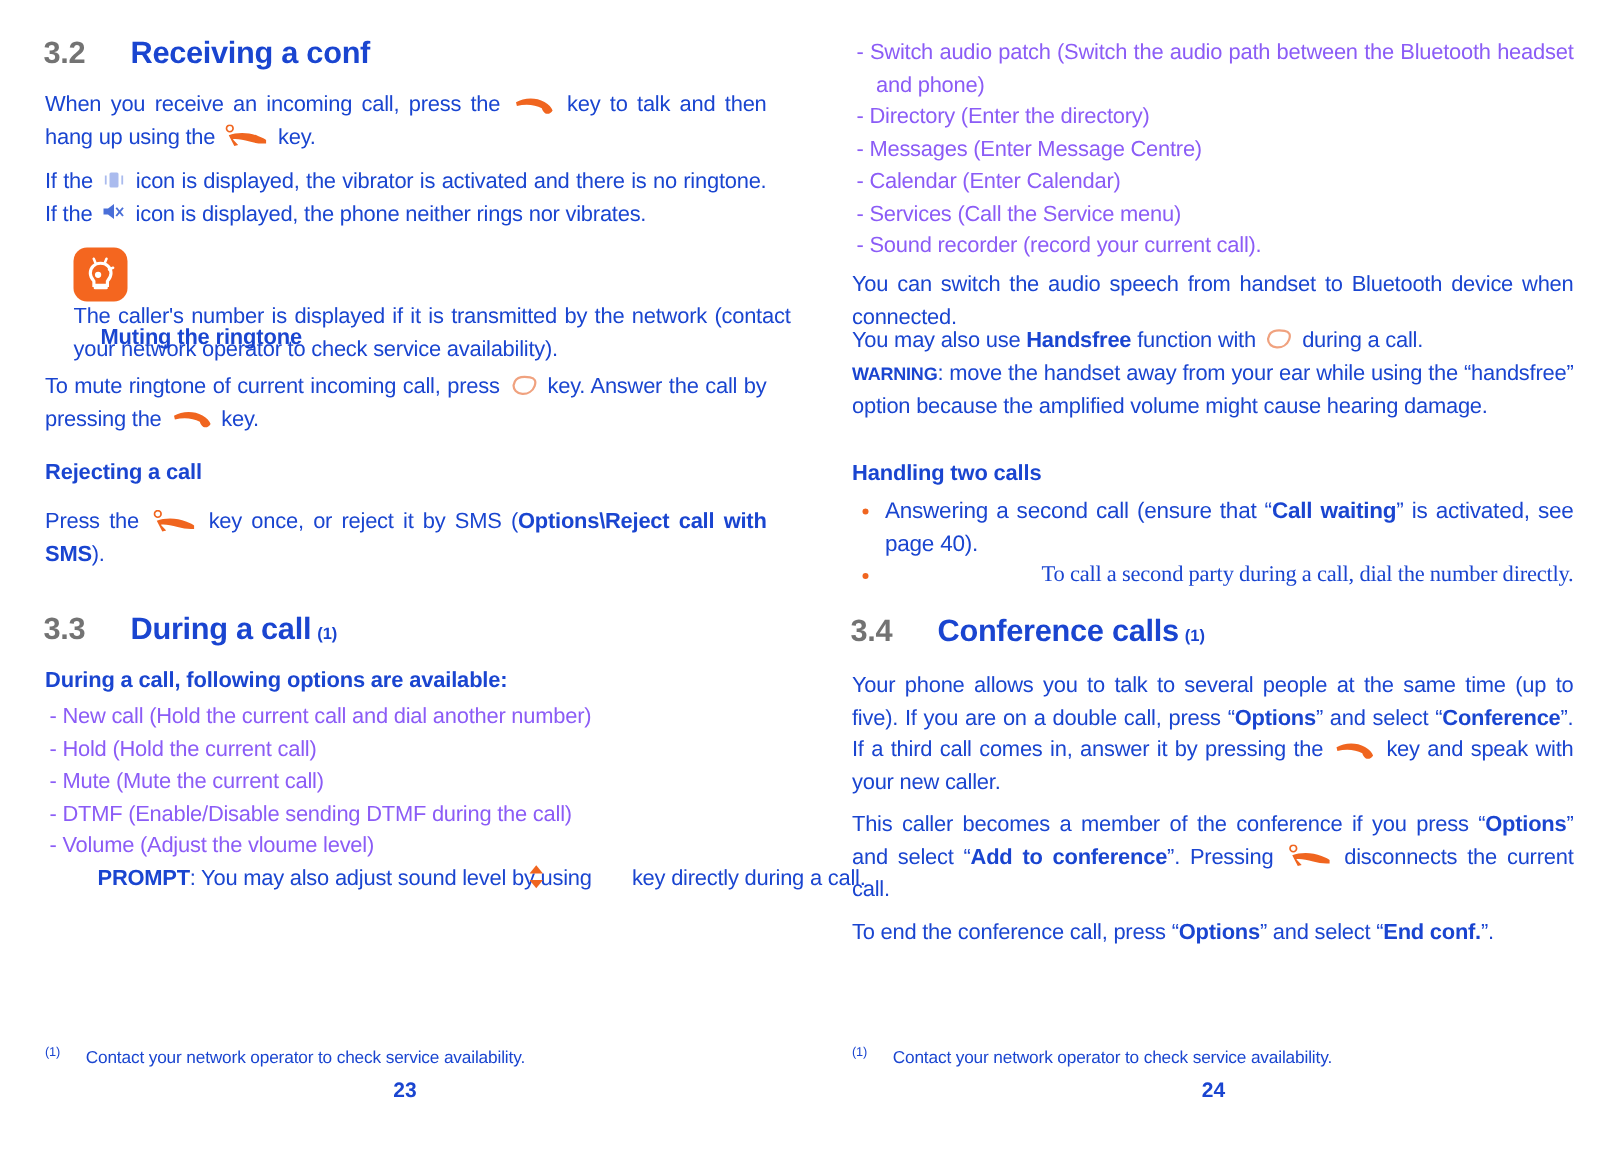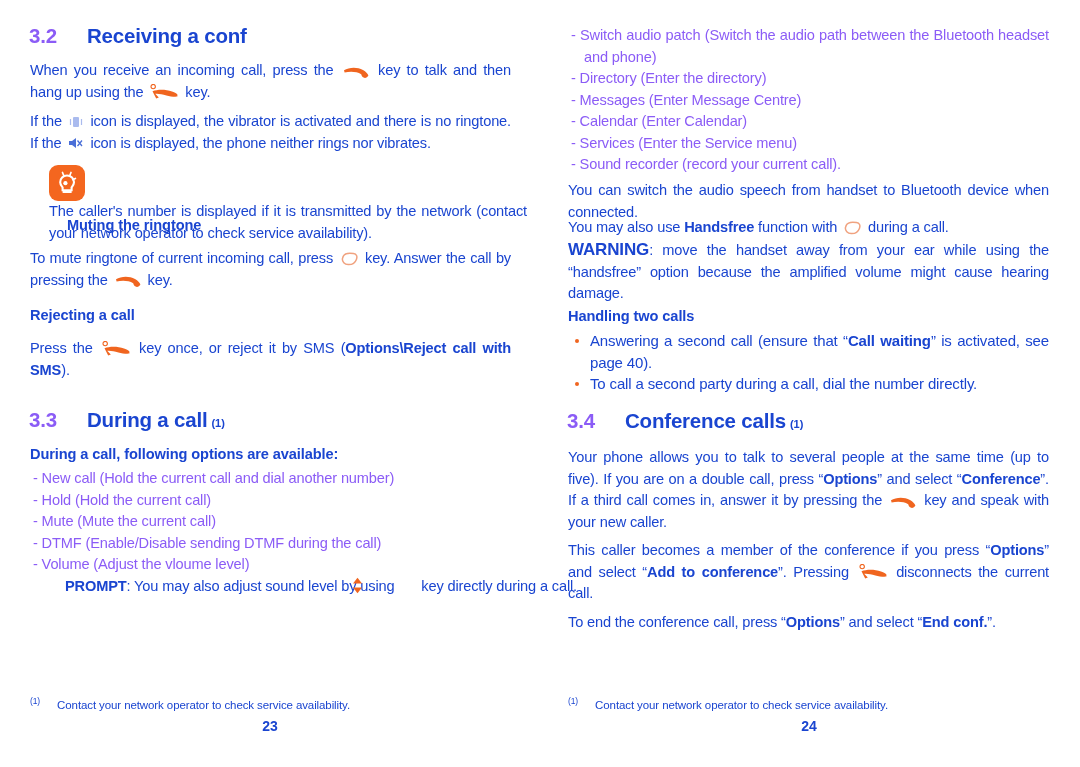--- a/index.html
+++ b/index.html
@@ -33,21 +33,21 @@
 
   
   .sec-head {
     display: flex;
     align-items: baseline;
     font-size: 20.5px;
     font-weight: bold;
     letter-spacing: -0.2px;
   }
   .sec-num {
-    color: #8b5cf6;
+    color: #737373;
     width: 58px;
     flex: 0 0 58px;
   }
   .sec-title { color: #1a45d0; }
   .sup {
     font-size: 11px;
     vertical-align: super;
     font-weight: bold;
     margin-left: 4px;
     letter-spacing: 0;
@@ -325,49 +325,49 @@
     <div class="pagenum" style="left:211px; top:718px;">23</div>
   </div>
 
   <div class="col col-right">
 
     <div style="position:absolute; top:25px; left:4px; width:478px;">
       <div class="dash-item just">- Switch audio patch (Switch the audio path between the Bluetooth headset and phone)</div>
       <div class="dash-item">- Directory (Enter the directory)</div>
       <div class="dash-item">- Messages (Enter Message Centre)</div>
       <div class="dash-item">- Calendar (Enter Calendar)</div>
-      <div class="dash-item">- Services (Enter the Service menu)</div>
+      <div class="dash-item">- Services (Call the Service menu)</div>
       <div class="dash-item">- Sound recorder (record your current call).</div>
     </div>
 
     <p class="body" style="position:absolute; top:180px; left:1px; width:481px;">You can switch the audio speech from handset to Bluetooth device when connected.</p>
 
     <p class="body nojust" style="position:absolute; top:217px; left:1px; width:481px;">
       <span>You may also use</span>
       <b>Handsfree</b>
       <span>function with</span>
       <span class="ico ico-soft">
         <svg viewBox="0 0 17 14" width="17" height="14" xmlns="http://www.w3.org/2000/svg">
           <path d="M2.2 4.4 C3.6 1.6 7.6 0.8 12.4 1.6 C15.6 2.2 16.6 4.2 15.4 7.4 C14.2 10.6 11 12.8 7.2 12.6 C3.4 12.4 1.2 9.6 1.4 6.8 Z" fill="none" stroke="#f0a27f" stroke-width="1.5"></path>
         </svg>
       </span>
       <span>during a call.</span>
     </p>
 
     <p class="body" style="position:absolute; top:239px; left:1px; width:481px;">
-      <b style="font-size:17px;">WARNING</b><span>: move the handset away from your ear while using the “handsfree” option because the amplified volume might cause hearing damage.</span>
+      <b style="font-size:12px;">WARNING</b><span>: move the handset away from your ear while using the “handsfree” option because the amplified volume might cause hearing damage.</span>
     </p>
 
     <div class="sub-head" style="position:absolute; top:308px; left:1px;">Handling two calls</div>
 
     <div style="position:absolute; top:330px; left:1px; width:481px;">
       <div class="bullet-item">
         <span>Answering a second call (ensure that “</span><b>Call waiting</b><span>” is activated, see page 40).</span>
       </div>
-      <div class="bullet-item" style="text-align:left;">To call a second party during a call, dial the number directly.</div>
+      <div class="bullet-item" style="text-align:right;font-family:Liberation Serif, serif;">To call a second party during a call, dial the number directly.</div>
     </div>
 
     <div class="sec-head" style="position:absolute; top:409px; left:0;">
       <span class="sec-num">3.4</span>
       <span class="sec-title">Conference calls</span>
       <span class="sup">(1)</span>
     </div>
 
     <p class="body" style="position:absolute; top:540px; left:1px; width:481px;">
       <span>This caller becomes a member of the conference if you press “</span><b>Options</b><span>” and select “</span><b>Add to conference</b><span>”. Pressing</span>

